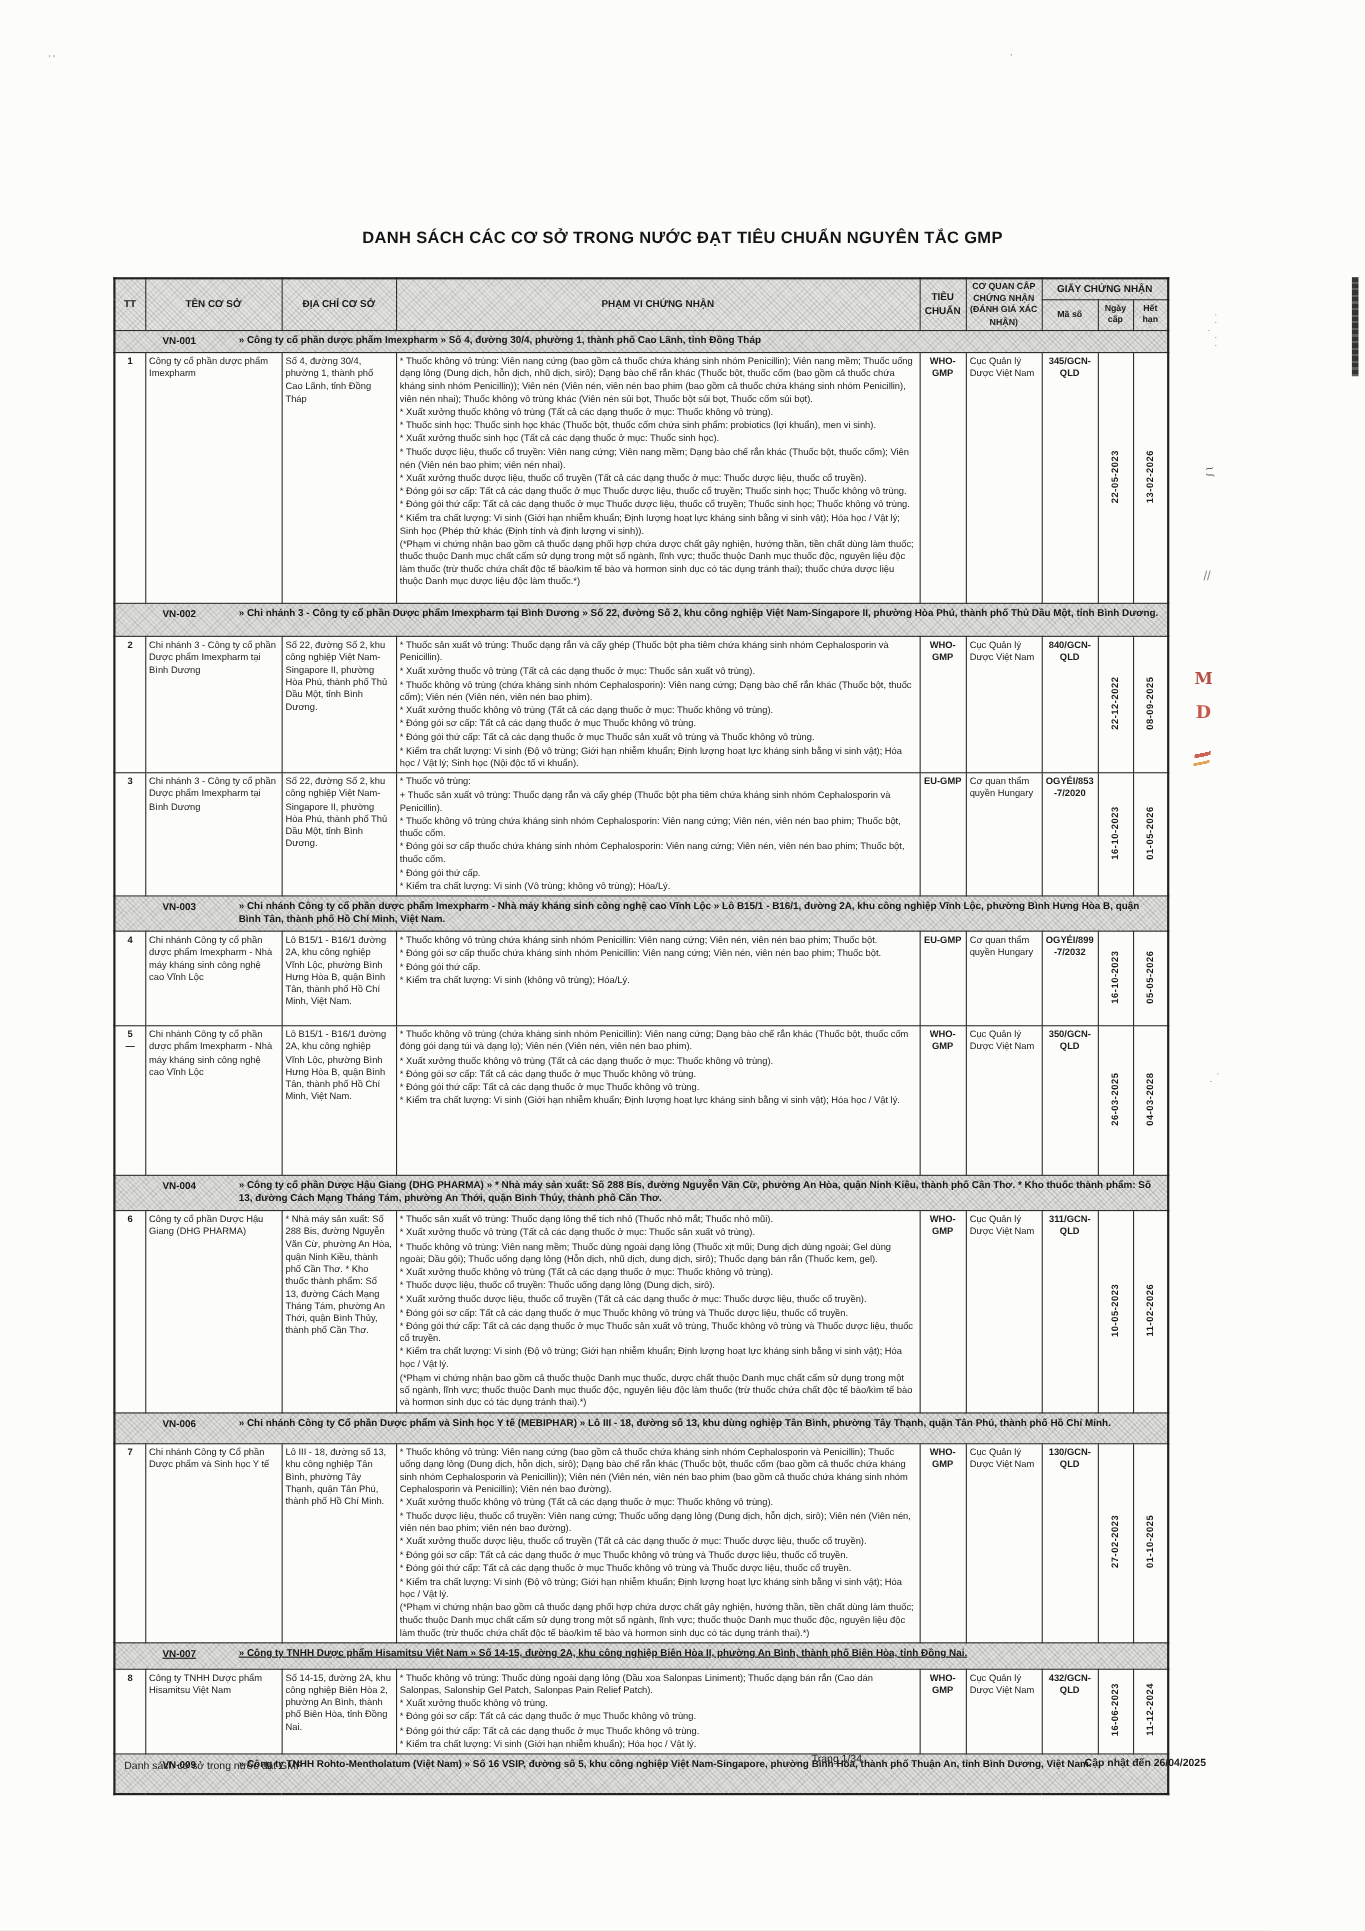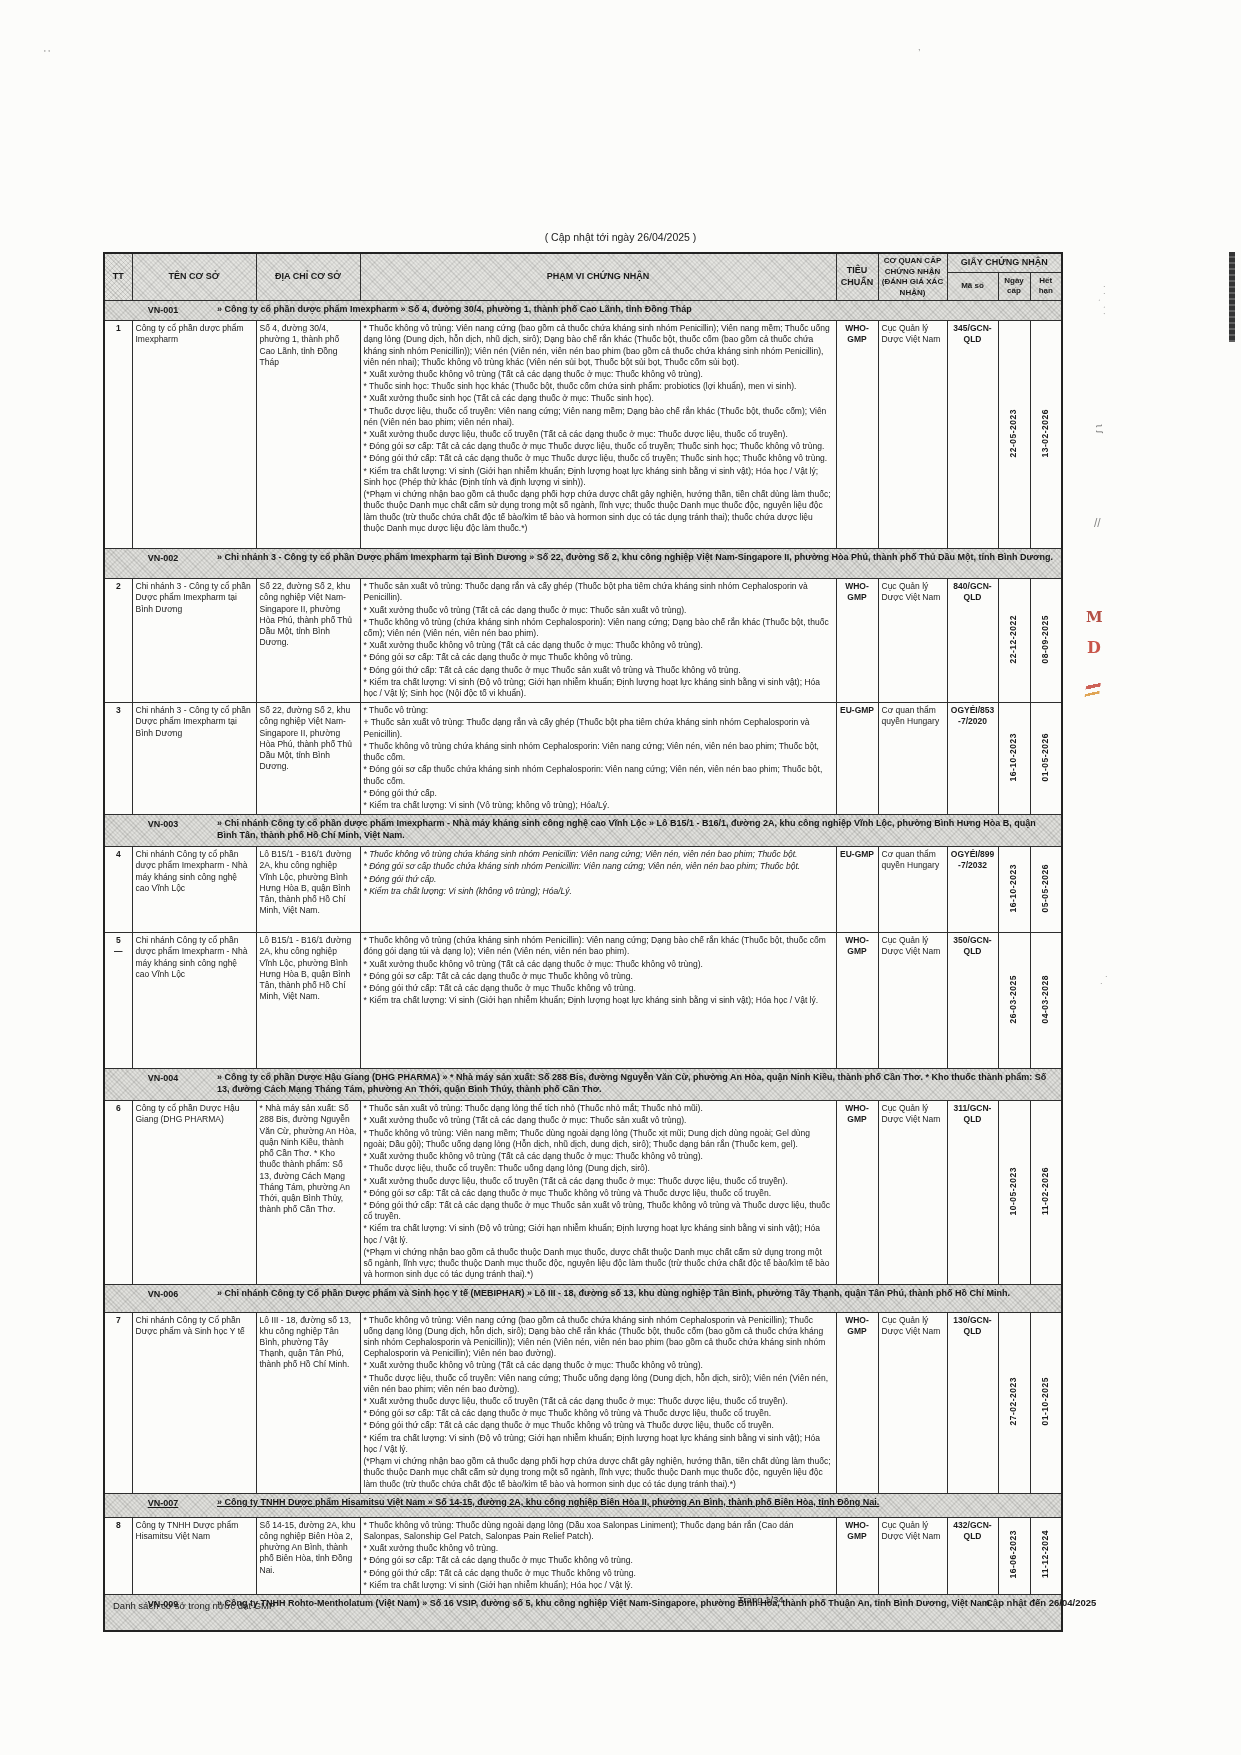--- a/index.html
+++ b/index.html
@@ -93,21 +93,21 @@
     width: 14px; height: 40px;
     background: linear-gradient(160deg, transparent 42%, #c23b2e 42% 50%, transparent 50% 60%, #d98f2b 60% 66%, transparent 66%);
     opacity:.8; transform: rotate(8deg);
   }
 </style>
 </head>
 <body>
 
 <div class="page">
 
-  <div class="doc-subtitle">( Cập nhật tới ngày 26/04/2025 )</div>
+  <div class="doc-title">DANH SÁCH CÁC CƠ SỞ TRONG NƯỚC ĐẠT TIÊU CHUẨN NGUYÊN TẮC GMP</div>
 
   <table class="gmp">
     <colgroup>
       <col class="c-tt">
         <col class="c-name">
         <col class="c-addr">
         <col class="c-scope">
       <col class="c-std">
         <col class="c-auth">
         <col class="c-code">
@@ -211,21 +211,21 @@
             <div class="band-inner">
               <span class="band-code">VN-003</span>
               <span class="band-text">» Chi nhánh Công ty cổ phần dược phẩm Imexpharm - Nhà máy kháng sinh công nghệ cao Vĩnh Lộc » Lô B15/1 - B16/1, đường 2A, khu công nghiệp Vĩnh Lộc, phường Bình Hưng Hòa B, quận Bình Tân, thành phố Hồ Chí Minh, Việt Nam.</span>
             </div>
           </td>
         </tr>
         <tr>
           <td class="tt">4</td>
           <td class="name">Chi nhánh Công ty cổ phần dược phẩm Imexpharm - Nhà máy kháng sinh công nghệ cao Vĩnh Lộc</td>
           <td class="addr">Lô B15/1 - B16/1 đường 2A, khu công nghiệp Vĩnh Lộc, phường Bình Hưng Hòa B, quận Bình Tân, thành phố Hồ Chí Minh, Việt Nam.</td>
-          <td class="scope" style="height: 86px; font-style: italic;">
+          <td class="scope" style="height: 86px;">
             <div>* Thuốc không vô trùng chứa kháng sinh nhóm Penicillin: Viên nang cứng; Viên nén, viên nén bao phim; Thuốc bột.</div>
             <div>* Đóng gói sơ cấp thuốc chứa kháng sinh nhóm Penicillin: Viên nang cứng; Viên nén, viên nén bao phim; Thuốc bột.</div>
             <div>* Đóng gói thứ cấp.</div>
             <div>* Kiểm tra chất lượng: Vi sinh (không vô trùng); Hóa/Lý.</div>
           </td>
           <td class="std">EU-GMP</td>
           <td class="auth">Cơ quan thẩm quyền Hungary</td>
           <td class="code">OGYÉI/899-7/2032</td>
           <td class="date"><span class="vert">16-10-2023</span></td>
           <td class="date"><span class="vert">05-05-2026</span></td>

